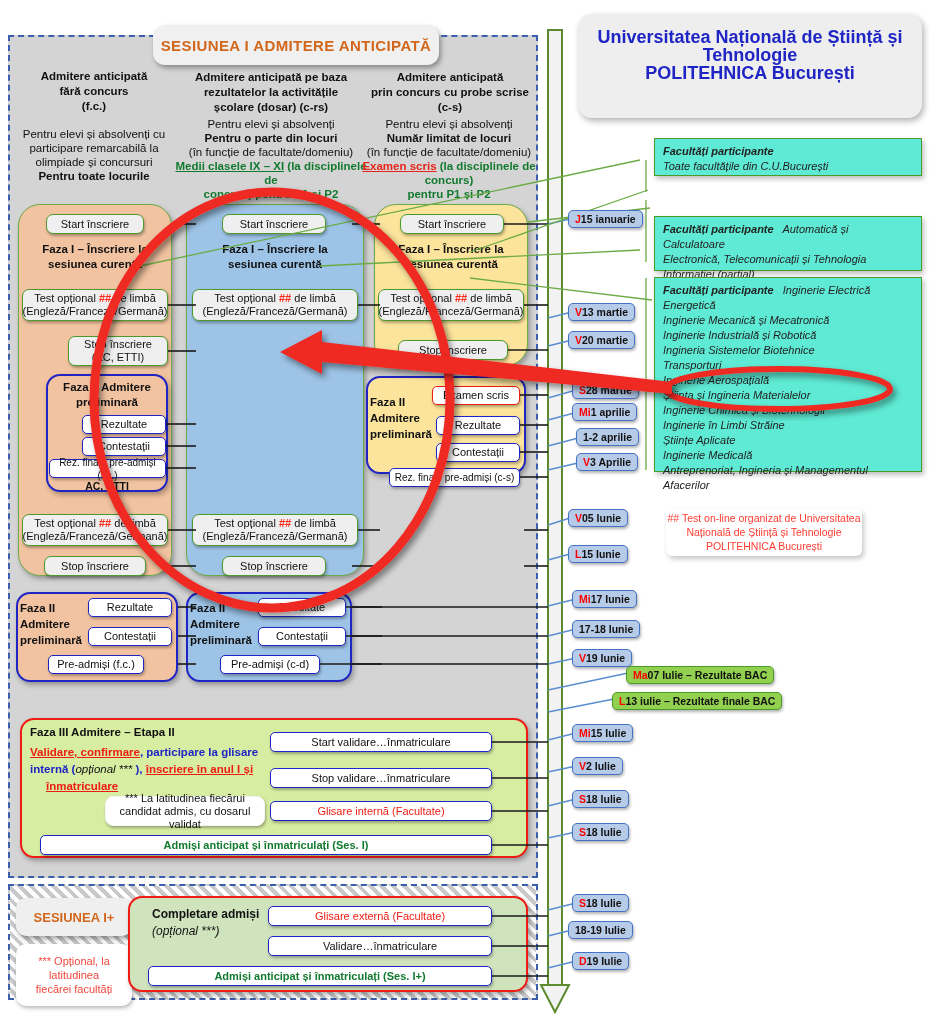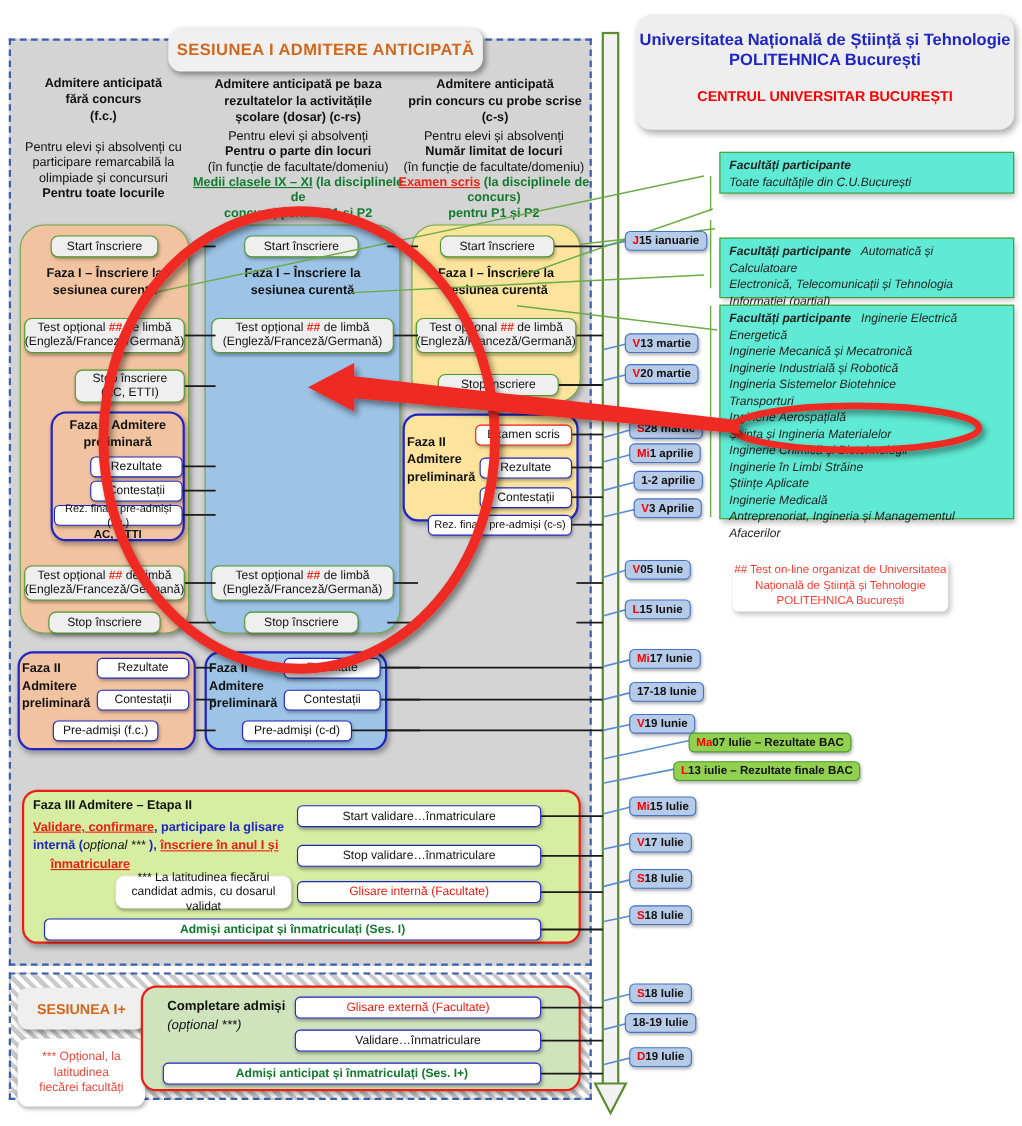--- a/index.html
+++ b/index.html
@@ -66,21 +66,21 @@
   #faza3{left:20px;top:718px;width:508px;height:140px;
      background:#d7eda2;border:2px solid #ee1c12;border-radius:14px;
      box-shadow:2px 3px 5px rgba(0,0,0,.3);}
   #ses1plus-panel{left:128px;top:896px;width:400px;height:96px;
      background:#cfe3bd;border:2px solid #ee1c12;border-radius:14px;
      box-shadow:2px 3px 5px rgba(0,0,0,.3);}
 
   
   #uni-card{left:578px;top:14px;width:344px;height:104px;background:#eeeeee;
      border-radius:14px;box-shadow:2px 3px 6px rgba(0,0,0,.3);}
-  #uni-card .l1{color:#1f25c4;font-weight:bold;font-size:15px;line-height:18px;}
+  #uni-card .l1{color:#1f25c4;font-weight:bold;font-size:18px;line-height:18px;}
   #uni-card .l2{color:#ff0000;font-weight:bold;font-size:13px;}
   .facbox{background:#5eead4;border:1.5px solid #4c9a2a;
      box-shadow:2px 3px 5px rgba(0,0,0,.25);
      font-style:italic;font-size:11px;line-height:15px;text-align:left;
      padding:5px 10px 5px 8px;color:#222;}
   .facbox b{font-style:italic;}
   #note-hash{left:666px;top:508px;width:196px;height:48px;background:#fff;
      color:#ff3b30;font-size:10.5px;line-height:14px;text-align:center;
      border-radius:6px;box-shadow:2px 3px 5px rgba(0,0,0,.22);
      display:flex;align-items:center;justify-content:center;}
@@ -267,21 +267,20 @@
   <div style="font-weight:bold;">Completare admiși</div>
   <div style="font-style:italic;">(opțional ***)</div>
 </div>
 <div class="abs bx bx-blue ctr" style="left:268px;top:906px;width:224px;height:20px;color:#ee1c12;">Glisare externă (Facultate)</div>
 <div class="abs bx bx-blue ctr" style="left:268px;top:936px;width:224px;height:20px;">Validare…înmatriculare</div>
 <div class="abs bx bx-blue ctr" style="left:148px;top:966px;width:344px;height:20px;color:#127a2e;font-weight:bold;">Admiși anticipat și înmatriculați (Ses. I+)</div>
 
 <div class="abs" id="uni-card">
   <div class="l1" style="text-align:center;margin-top:14px;">Universitatea Națională de Știință și Tehnologie</div>
   <div class="l1" style="text-align:center;">POLITEHNICA București</div>
-  <div class="l2" style="text-align:center;margin-top:16px;">CENTRUL UNIVERSITAR BUCUREȘTI</div>
 </div>
 
 <div class="abs facbox" style="left:654px;top:138px;width:268px;height:38px;">
   <div><b>Facultăți participante</b></div>
   <div>Toate facultățile din C.U.București</div>
 </div>
 
 <div class="abs facbox" style="left:654px;top:216px;width:268px;height:55px;">
   <div><b>Facultăți participante</b> &nbsp; <span>Automatică și Calculatoare</span></div>
   <div>Electronică, Telecomunicații și Tehnologia</div>
@@ -451,21 +450,21 @@
     <div class="abs ctr date-green" style="left: 612px; top: 692px;">
       <span class="d">L </span>
       <span>13 iulie – Rezultate finale BAC</span>
     </div>
     <div class="abs ctr date" style="left: 572px; top: 724px;">
       <span class="d">Mi </span>
       <span>15 Iulie</span>
     </div>
     <div class="abs ctr date" style="left: 572px; top: 757px;">
       <span class="d">V </span>
-      <span>17 Iulie</span>
+      <span>2 Iulie</span>
     </div>
     <div class="abs ctr date" style="left: 572px; top: 790px;">
       <span class="d">S </span>
       <span>18 Iulie</span>
     </div>
     <div class="abs ctr date" style="left: 572px; top: 823px;">
       <span class="d">S </span>
       <span>18 Iulie</span>
     </div>
     <div class="abs ctr date" style="left: 572px; top: 894px;">

